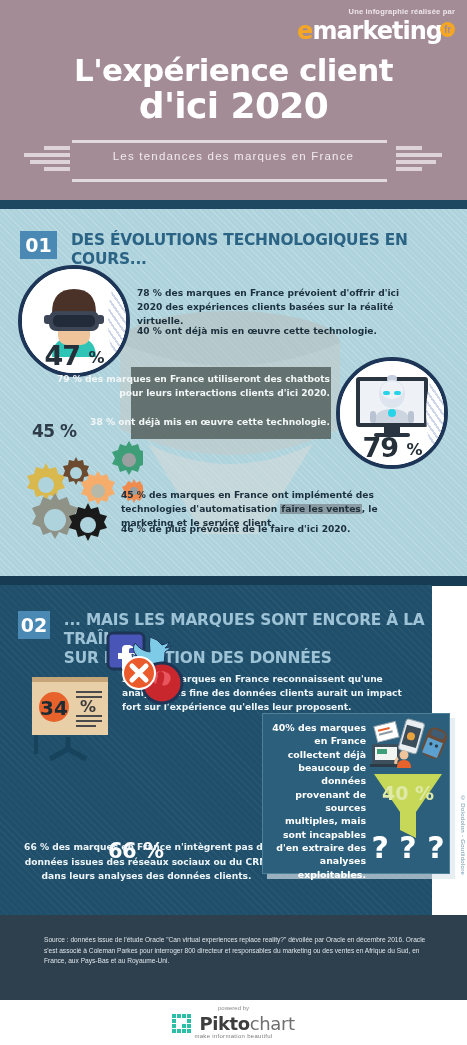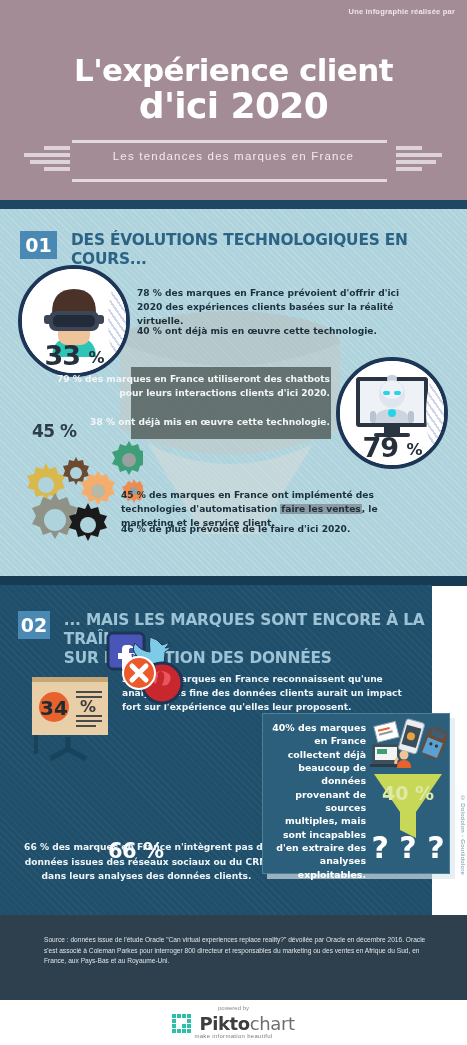--- a/index.html
+++ b/index.html
@@ -181,20 +181,23 @@
 </style>
 </head>
 <body>
 
 <div class="page">
 
   <div class="hero">
 
     <div class="hero-credit">
       <div class="hero-credit-line">Une infographie réalisée par</div>
+      <div class="logo-wrap">
+        <span class="logo-e">e</span><span class="logo-main">marketing</span><span class="logo-dot">fr</span>
+      </div>
     </div>
 
     <div class="hero-title1">L'expérience client</div>
     <div class="hero-title2">d'ici 2020</div>
 
     <div class="subtitle-band">
       <div class="sub-rule top"></div>
       <div class="sub-rule bot"></div>
       <div class="sub-text">Les tendances des marques en France</div>
       <div class="deco" style="left:24px;top:8px;width:46px;">
@@ -234,21 +237,21 @@
           <path d="M30 88 q0-20 22-20 t22 20 z" fill="#2ec4b6"></path>
           <rect x="36" y="50" width="32" height="26" rx="9" fill="#f0c49a"></rect>
           <path d="M30 44 q0-24 22-24 t22 24 v6 h-44 z" fill="#4a3228"></path>
           <rect x="27" y="42" width="50" height="20" rx="7" fill="#3c4657"></rect>
           <rect x="31" y="46" width="42" height="12" rx="5" fill="#222b3a"></rect>
           <rect x="22" y="46" width="8" height="9" rx="3" fill="#3c4657"></rect>
           <rect x="74" y="46" width="8" height="9" rx="3" fill="#3c4657"></rect>
         </svg>
         <div class="shade"></div>
       </div>
-      <div class="pct"><span>33</span> <small>%</small></div>
+      <div class="pct"><span>47</span> <small>%</small></div>
     </div>
 
     <div class="body-txt" style="position:absolute;left:137px;top:78px;width:285px;">78 % des marques en France prévoient d'offrir d'ici 2020 des expériences clients basées sur la réalité virtuelle.</div>
     <div class="body-txt" style="position:absolute;left:137px;top:116px;width:285px;">40 % ont déjà mis en œuvre cette technologie.</div>
 
     <div class="chat-panel" style="left:131px;top:158px;width:200px;height:72px;"></div>
     <div class="chat-txt" style="left:45px;top:163px;width:285px;">79 % des marques en France utiliseront des chatbots pour leurs interactions clients d'ici 2020.</div>
     <div class="chat-txt" style="left:45px;top:206px;width:285px;">38 % ont déjà mis en œuvre cette technologie.</div>
 
     <div class="badge" style="left:336px;top:148px;width:112px;height:112px;">

